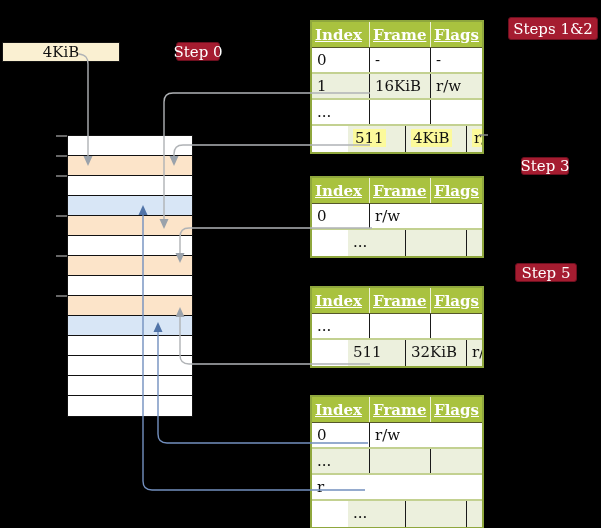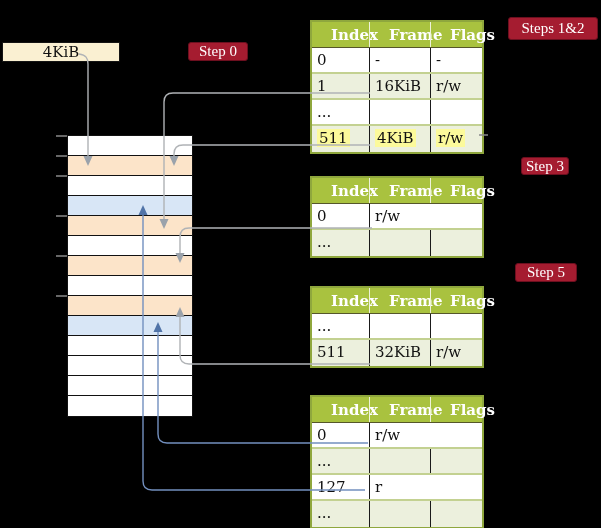--- a/index.html
+++ b/index.html
@@ -5,52 +5,52 @@
   html,body{margin:0;padding:0;background:#000;}
   #canvas{position:relative;width:601px;height:528px;background:#000;overflow:hidden;
           font-family:"DejaVu Serif","Liberation Serif",serif;}
   
   .psbox{position:absolute;left:2px;top:42px;width:116px;height:18px;
          background:#faf0d2;border:1px solid #141414;color:#111;
          display:flex;align-items:center;justify-content:center;font-size:15px;}
   
   .badge{position:absolute;box-sizing:border-box;background:#a51c30;border:1px solid #6d0f1f;
          border-radius:3px;color:#fff;font-size:15px;display:flex;align-items:center;
-         justify-content:center;white-space:nowrap;font-family:Liberation Serif, serif;}
+         justify-content:center;white-space:nowrap;}
   
   .mem{position:absolute;border:1px solid #111;background:#fff;}
   .mrow{height:20px;box-sizing:border-box;border-bottom:1px solid #111;}
   .mrow:last-child{border-bottom:none;}
   
   .ptable{position:absolute;width:170px;box-sizing:content-box;border:2px solid #8fa73d;background:#fff;}
   .thdr{display:flex;background:#a9c23f;color:#fff;font-weight:bold;height:26px;
         line-height:26px;font-size:15px;border-bottom:1px solid #55562a;box-sizing:border-box;}
-  .thdr .c{padding-left:19px;box-sizing:border-box;}
+  .thdr .c{padding-left:3px;box-sizing:border-box;text-decoration:underline;}
   .thdr .c + .c{border-left:1px solid #eef2da;}
   .trow{display:flex;height:26px;line-height:25px;font-size:15px;color:#111;
         box-sizing:border-box;border-bottom:2px solid #c3d191;}
-  .trow:last-child{border-bottom:none;}
+  .trow:last-child{border-bottom:none;margin-left:36px;}
   .trow .c{padding-left:5px;box-sizing:border-box;overflow:hidden;}
   .trow .c + .c{border-left:1px solid #1a1a1a;}
   .c0{width:57px;} .c1{width:61px;} .c2{flex:1;}
   .alt{background:#ecf0dd;}
   .mark{background:#fcfa9b;padding:0 2px;}
   svg.overlay{position:absolute;left:0;top:0;pointer-events:none;}
 </style>
 </head>
 <body>
 
 <div id="canvas">
 
   <div class="psbox">
     <span>4KiB</span>
   </div>
 
   <div>
-      <div class="badge" style="left: 188px; top: 42px; width: 60px; height: 19px;">Step 0</div>
+      <div class="badge" style="left: 176px; top: 42px; width: 44px; height: 19px;">Step 0</div>
       <div class="badge" style="left: 508px; top: 17px; width: 90px; height: 23px;">Steps 1&amp;2</div>
       <div class="badge" style="left: 521px; top: 157px; width: 48px; height: 18px;">Step 3</div>
       <div class="badge" style="left: 515px; top: 263px; width: 62px; height: 19px;">Step 5</div>
     </div>
 
   <div class="mem" style="left: 67px; top: 135px; width: 124px;">
       <div class="mrow" style="height: 20px; background: rgb(255, 255, 255);"></div>
       <div class="mrow" style="height: 20px; background: rgb(252, 228, 201);"></div>
       <div class="mrow" style="height: 20px; background: rgb(255, 255, 255);"></div>
       <div class="mrow" style="height: 20px; background: rgb(216, 230, 246);"></div>
@@ -136,21 +136,20 @@
         <div class="trow">
           <div class="c c0">0</div>
           <div class="c c2">r/w</div>
         </div>
         <div class="trow alt">
           <div class="c c0">...</div>
           <div class="c c1"></div>
           <div class="c c2"></div>
         </div>
         <div class="trow">
-          <div class="c c0">127</div>
           <div class="c c2">r</div>
         </div>
         <div class="trow alt">
           <div class="c c0">...</div>
           <div class="c c1"></div>
           <div class="c c2"></div>
         </div>
       </div>
     </div>
 

